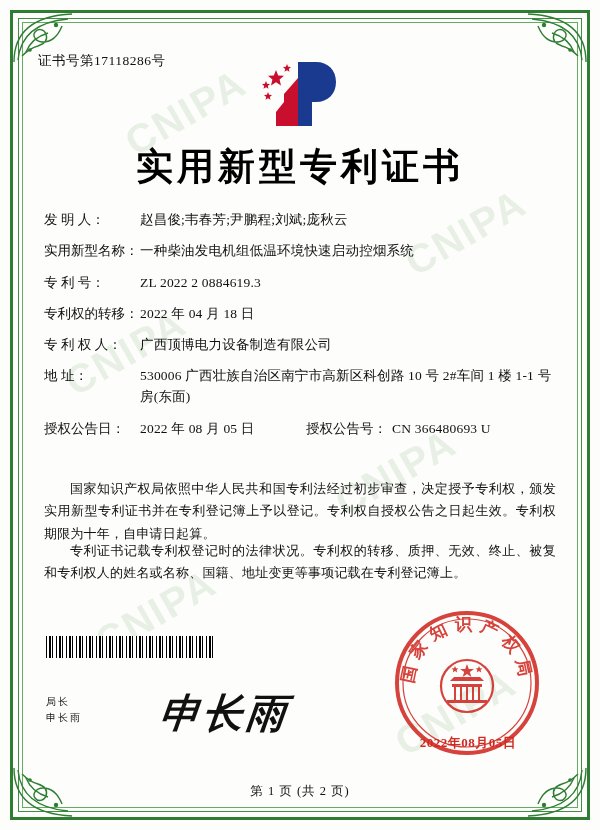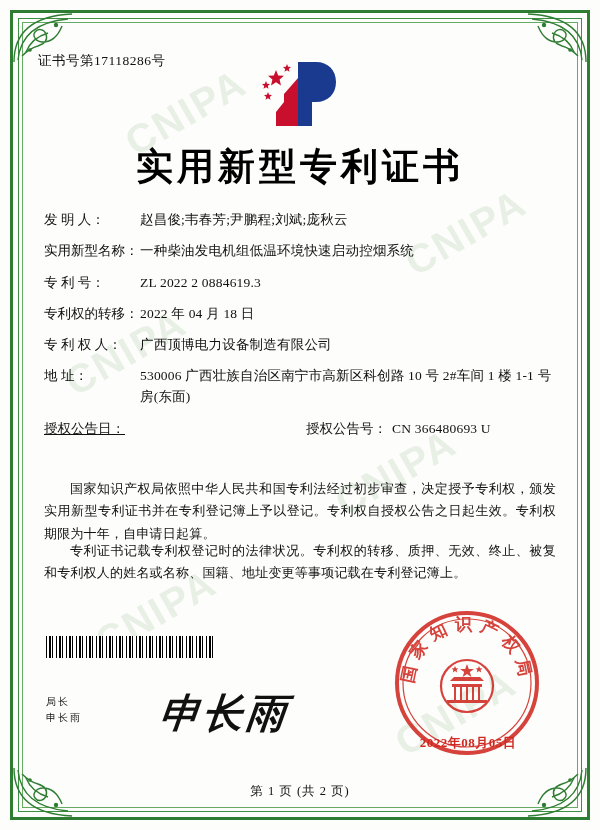--- a/index.html
+++ b/index.html
@@ -141,21 +141,21 @@
   }
   .row .val {
     flex: 1;
     letter-spacing: 0.2px;
   }
   .row.addr .val { line-height: 1.55; }
 
   .row.split {
     margin-bottom: 9px;
   }
-  .row.split .half-a { display: flex; flex: 0 0 262px; text-decoration: underline; }
+  .row.split .half-a { display: flex; flex: 0 0 262px; }
   .row.split .half-b { display: flex; flex: 1; }
   .row.split .lbl2 {
     width: 86px;
     flex: 0 0 86px;
     white-space: nowrap;
   }
 
   
   .para {
     position: absolute;
@@ -339,20 +339,21 @@
       <div class="lbl">专 利 权 人：</div>
       <div class="val">广西顶博电力设备制造有限公司</div>
     </div>
     <div class="row addr">
       <div class="lbl">地      址：</div>
       <div class="val">530006 广西壮族自治区南宁市高新区科创路 10 号 2#车间 1 楼 1-1 号房(东面)</div>
     </div>
     <div class="row split">
       <div class="half-a">
         <div class="lbl">授权公告日：</div>
+        <div class="val">2022 年 08 月 05 日</div>
       </div>
       <div class="half-b">
         <div class="lbl2">授权公告号：</div>
         <div class="val">CN 366480693 U</div>
       </div>
     </div>
   </div>
 
   <div class="para p1">国家知识产权局依照中华人民共和国专利法经过初步审查，决定授予专利权，颁发实用新型专利证书并在专利登记簿上予以登记。专利权自授权公告之日起生效。专利权期限为十年，自申请日起算。</div>
   <div class="para p2">专利证书记载专利权登记时的法律状况。专利权的转移、质押、无效、终止、被复和专利权人的姓名或名称、国籍、地址变更等事项记载在专利登记簿上。</div>

